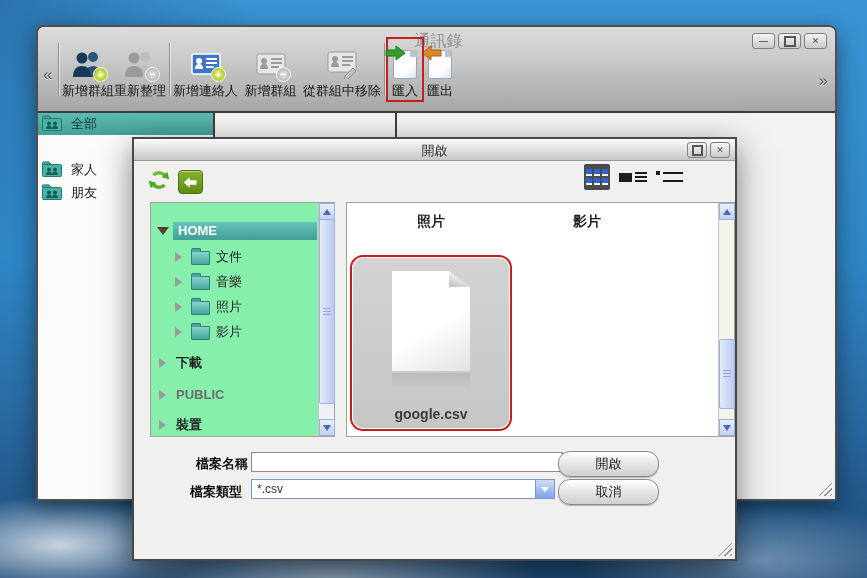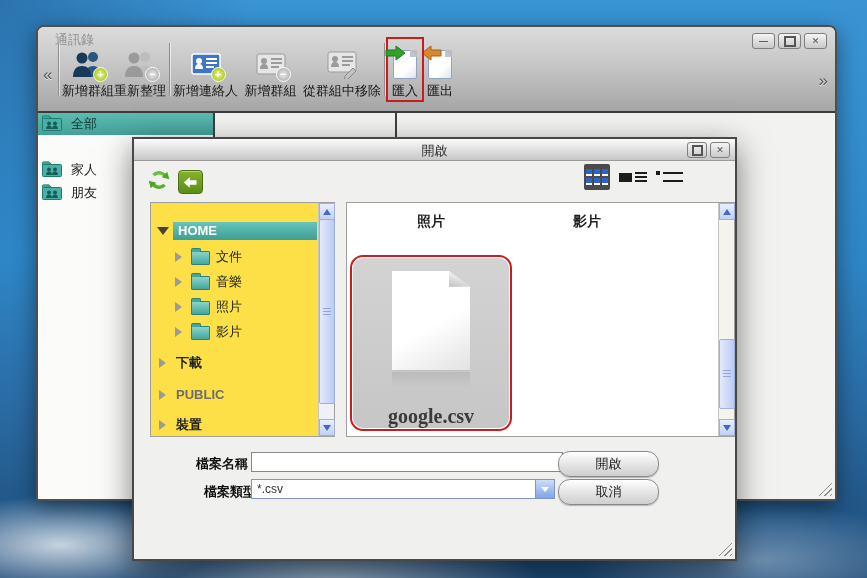--- a/index.html
+++ b/index.html
@@ -12,21 +12,21 @@
       radial-gradient(circle 340px at 0 0, rgba(15,55,105,.35), transparent 75%),
       linear-gradient(180deg,#3a94d4 0%,#2e86c6 45%,#2a6ba4 70%,#235a8c 85%,#1d4a77 100%);
   }
   
   .main-window{position:absolute;left:36px;top:25px;width:797px;height:472px;
     border:2px solid #4f4f4f;border-radius:8px 8px 3px 3px;background:#f2f2f0;
     box-shadow:0 6px 22px rgba(0,0,0,.45);}
   .mw-toolbar{position:absolute;left:0;top:0;right:0;height:84px;
     background:linear-gradient(#dcdcdc,#c6c6c6 45%,#a6a6a6);
     border-radius:6px 6px 0 0;border-bottom:2px solid #3c3c3c;}
-  .mw-title{position:absolute;top:4px;left:17px;right:0;text-align:left;font-size:13px;color:#8f8f8f;}
+  .mw-title{position:absolute;top:4px;left:4px;right:0;text-align:center;font-size:16px;color:#8f8f8f;}
   .winbtns{position:absolute;top:6px;right:8px;display:flex;gap:3px;}
   .wbtn{width:21px;height:14px;border:1px solid #7f7f7f;border-radius:3px;
     background:linear-gradient(#f4f4f4,#c9c9c9);color:#555;font-size:9px;font-weight:bold;
     display:flex;align-items:center;justify-content:center;line-height:1;}
   .wbtn .sq{width:8px;height:7px;border:2px solid #555;}
   .chev{position:absolute;font-size:17px;color:#5a5a5a;text-shadow:0 1px 0 rgba(255,255,255,.6);}
   .chev.l{left:5px;top:38px;} .chev.r{right:7px;top:44px;}
   .tb-row{position:absolute;left:17px;top:12px;display:flex;align-items:stretch;}
   .tb-sep{width:1px;background:#8f8f8f;box-shadow:1px 0 0 rgba(255,255,255,.55);margin:4px 3px;}
   .tbtn{display:flex;flex-direction:column;align-items:center;justify-content:flex-end;
@@ -78,21 +78,21 @@
   .vgrid span{width:6px;height:5px;background:#2e64c8;border-bottom:2px solid #fff;}
   .vlist{width:28px;height:14px;display:flex;align-items:center;gap:3px;}
   .vlist .blk{width:13px;height:9px;background:#1c1c1c;}
   .vlist .lns{display:flex;flex-direction:column;gap:2px;}
   .vlist .lns i{display:block;width:12px;height:2px;background:#1c1c1c;}
   .vdet{display:flex;flex-direction:column;gap:4px;}
   .vdet .r{display:flex;align-items:center;gap:3px;}
   .vdet .d{width:4px;height:4px;background:#1c1c1c;}
   .vdet .ln{width:20px;height:2px;background:#1c1c1c;}
   
-  .tree-panel{position:absolute;left:16px;top:63px;width:183px;height:233px;background:#fde047;border:1px solid #a0a0a0;}
+  .tree-panel{position:absolute;left:16px;top:63px;width:183px;height:233px;background:#86efac;border:1px solid #a0a0a0;}
   .grid-panel{position:absolute;left:212px;top:63px;width:387px;height:233px;background:#fff;border:1px solid #a0a0a0;}
   .trow{position:absolute;left:0;height:19px;display:flex;align-items:center;font-size:13px;color:#222;}
   .trow .tri-d{width:0;height:0;border-left:6px solid transparent;border-right:6px solid transparent;border-top:8px solid #513c38;margin-left:6px;}
   .trow .tri-r{width:0;height:0;border-top:5px solid transparent;border-bottom:5px solid transparent;border-left:7px solid #9a9a9a;}
   .trow.lvl1 .tri-r{margin-left:24px;}
   .trow.lvl0 .tri-r{margin-left:8px;}
   .home-bar{margin-left:4px;height:18px;flex:1;max-width:144px;background:linear-gradient(#66c4ba,#3f9e95);
     display:flex;align-items:center;color:#fff;font-weight:bold;padding-left:5px;}
   .folder-ico{width:17px;height:12px;background:linear-gradient(#8ad4ca,#43a79d);border:1px solid #2c8279;
     border-radius:1px;position:relative;margin-left:9px;margin-top:2px;}
@@ -118,21 +118,21 @@
   .file-tile{position:absolute;left:6px;top:55px;width:156px;height:170px;border-radius:10px;
     background:linear-gradient(#d3d3d3,#c6c6c6);outline:2px solid #c81d1d;outline-offset:1px;
     display:flex;flex-direction:column;align-items:center;padding-top:13px;box-sizing:border-box;}
   .page-lg{width:78px;height:100px;position:relative;
     background:linear-gradient(150deg,#ffffff 55%,#e2e2e2);
     clip-path:polygon(0 0,73% 0,100% 16%,100% 100%,0 100%);
     filter:drop-shadow(2px 2px 3px rgba(0,0,0,.35));}
   .page-lg .fold{position:absolute;left:73%;top:0;right:0;height:16%;
     background:linear-gradient(200deg,#f5f5f5 30%,#bdbdbd);clip-path:polygon(0 0,100% 100%,0 100%);}
   .reflection{width:78px;height:16px;margin-top:2px;background:linear-gradient(#b5b5b5,rgba(198,198,198,0));opacity:.75;}
-  .fname{margin-top:17px;font-size:20px;font-weight:bold;color:#3a3a3a;font-family:Liberation Serif, serif;}
+  .fname{margin-top:17px;font-size:14px;font-weight:bold;color:#3a3a3a;}
   
   .flabel{position:absolute;font-size:13px;font-weight:bold;color:#111;width:58px;text-align:right;}
   .ftext{position:absolute;left:117px;width:302px;height:18px;border:1px solid #8a8a8a;background:#fff;
     font-size:12px;padding:0 4px;font-family:inherit;}
   .combo{position:absolute;left:117px;width:304px;height:20px;background:#fff;border:1px solid #7e95c8;
     display:flex;align-items:center;box-sizing:border-box;}
   .combo .val{flex:1;padding-left:5px;font-size:12px;color:#333;}
   .combo .drop{width:18px;align-self:stretch;background:linear-gradient(#cdddf8,#7fa4e8);
     border-left:1px solid #7a96d8;display:flex;align-items:center;justify-content:center;}
   .combo .drop i{width:0;height:0;border-left:4px solid transparent;border-right:4px solid transparent;border-top:5px solid #fff;}
@@ -432,21 +432,21 @@
         <div class="sbtn bot">
             <span class="tri-dn"></span>
           </div>
       </div>
     </div>
 
     <div class="flabel" style="left:56px;top:316px">檔案名稱</div>
     <input class="ftext" style="top: 313px;" type="text" value="">
     <div class="pill" style="top:312px">開啟</div>
 
-    <div class="flabel" style="left:64px;top:344px">檔案類型</div>
+    <div class="flabel" style="left:50px;top:344px">檔案類型</div>
     <div class="combo" style="top:340px">
       <span class="val">*.csv</span>
       <span class="drop">
           <i></i>
         </span>
     </div>
     <div class="pill" style="top:340px">取消</div>
 
     <div class="grip"></div>
   </div>

